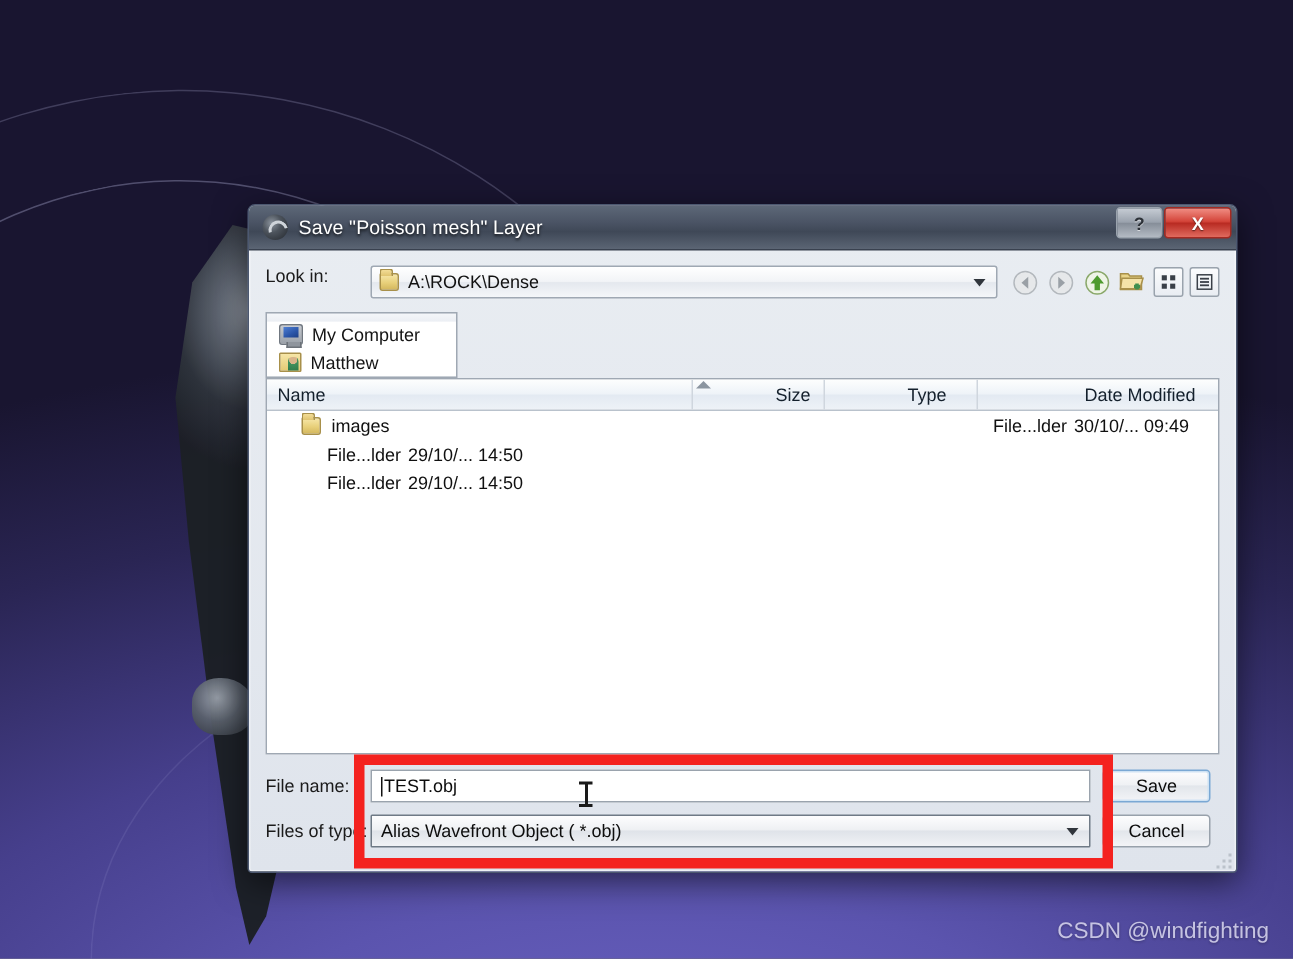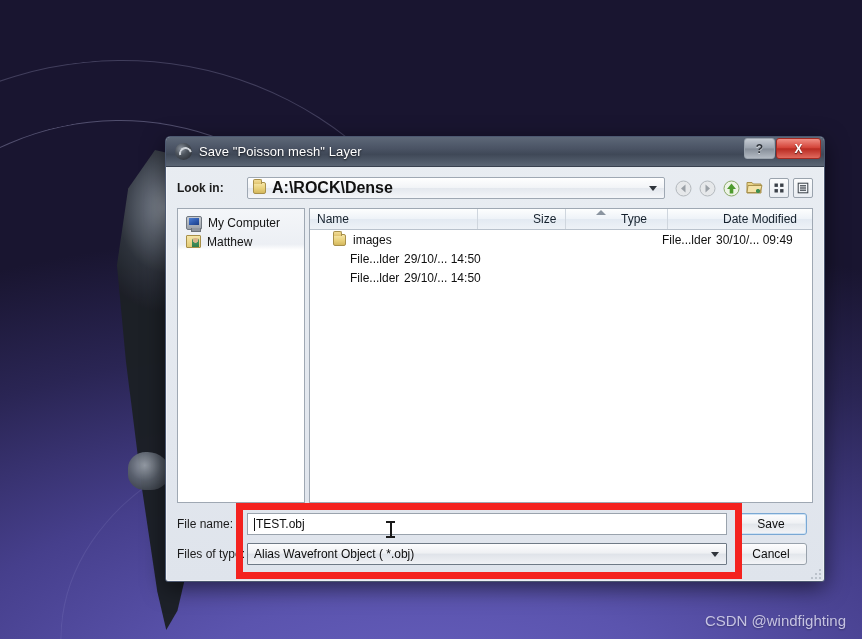--- a/index.html
+++ b/index.html
@@ -95,30 +95,30 @@
   }
   .wbtn.close{
     width:45px;
     background:linear-gradient(180deg,#f08d83 0%,#d4453a 45%,#b92b22 52%,#e06a5e 100%);
     border-color:#a32a22;
   }
 
   .dialog-body{ padding:10px 11px 0 11px; }
 
   
-  .lookin-row{ display:flex; align-items:center; height:22px; margin-bottom:9px;font-weight:bold; }
+  .lookin-row{ display:flex; height:22px; margin-bottom:9px; }
   .lookin-label{ font-size:12px; color:#1b1b1b; width:70px; flex:none; }
   .combo{
     flex:1; height:22px; position:relative;
     border:1px solid #9fa8b3; border-radius:2px;
     background:linear-gradient(180deg,#ffffff 0%,#f2f4f7 48%,#e4e8ee 52%,#f4f6f9 100%);
     display:flex; align-items:center; padding:0 20px 0 5px;
   }
   .combo .folder-ico{ margin-right:6px; }
-  .combo-text{ font-size:16px; color:#111; white-space:nowrap; overflow:hidden; }
+  .combo-text{ font-size:12px; color:#111; white-space:nowrap; overflow:hidden; }
   .combo-arrow{
     position:absolute; right:7px; top:50%; margin-top:-2px;
     width:0; height:0; border-left:4px solid transparent; border-right:4px solid transparent;
     border-top:5px solid #30353c;
   }
   .toolbtns{ display:flex; align-items:center; gap:4px; margin-left:8px; }
   .tb{ width:20px; height:20px; display:flex; align-items:center; justify-content:center; cursor:default; }
   .tb.framed{ border:1px solid #9aa3ad; border-radius:2px;
               background:linear-gradient(180deg,#fbfcfd 0%,#e9edf2 100%); }
 
@@ -129,21 +129,21 @@
     border:1px solid #a8904a; border-radius:1px 2px 2px 2px;
   }
   .folder-ico:before{
     content:""; position:absolute; left:-1px; top:-4px; width:7px; height:4px;
     background:linear-gradient(180deg,#f3dd97 0%,#e0c470 100%);
     border:1px solid #a8904a; border-bottom:none; border-radius:2px 2px 0 0;
   }
   .folder-ico.small{ width:13px; height:12px; }
 
   
-  .panes{ display:flex; height:295px; }
+  .panes{ display:flex; height:295px;flex-direction:column; }
   .sidebar{
     width:128px; flex:none; margin-right:4px;
     border:1px solid #9fa8b3;
     background:linear-gradient(180deg,#f4f6f9 0%,#eceff4 12%,#ffffff 14%,#ffffff 100%);
     padding:4px 3px 0 6px;
   }
   .place{
     display:flex; align-items:center; height:19px; font-size:12px; color:#141414;
     gap:6px; padding-left:2px; cursor:default;
   }
@@ -178,21 +178,21 @@
   .fl-header{
     display:flex; height:21px; flex:none; position:relative;
     background:linear-gradient(180deg,#fdfefe 0%,#eef3f8 48%,#e3eaf2 52%,#eef2f7 100%);
     border-bottom:1px solid #b9c2cc;
     font-size:12px; color:#14202c;gap:48px;
   }
   .fh{ display:flex; align-items:center; padding-left:7px; border-right:1px solid #cfd6de; cursor:default; }
   .fh.name{ flex:1; }
   .fh.size{ width:40px; }
   .fh.type{ width:54px; }
-  .fh.date{ width:96px; border-right:none; }
+  .fh.date{ width:96px; border-right:none;margin-left:16px; }
   .sortmark{
     position:absolute; left:286px; top:1px; width:0; height:0;
     border-left:5px solid transparent; border-right:5px solid transparent;
     border-bottom:5px solid #8b95a0;
   }
   .fl-rows{ flex:1; }
   .frow{ display:flex; height:19px; align-items:center; font-size:12px; color:#101010; cursor:default; }
   .frow .c-name{ flex:1; display:flex; align-items:center; gap:7px; padding-left:23px; }
   .frow .c-size{ width:40px; }
   .frow .c-type{ width:54px; }

